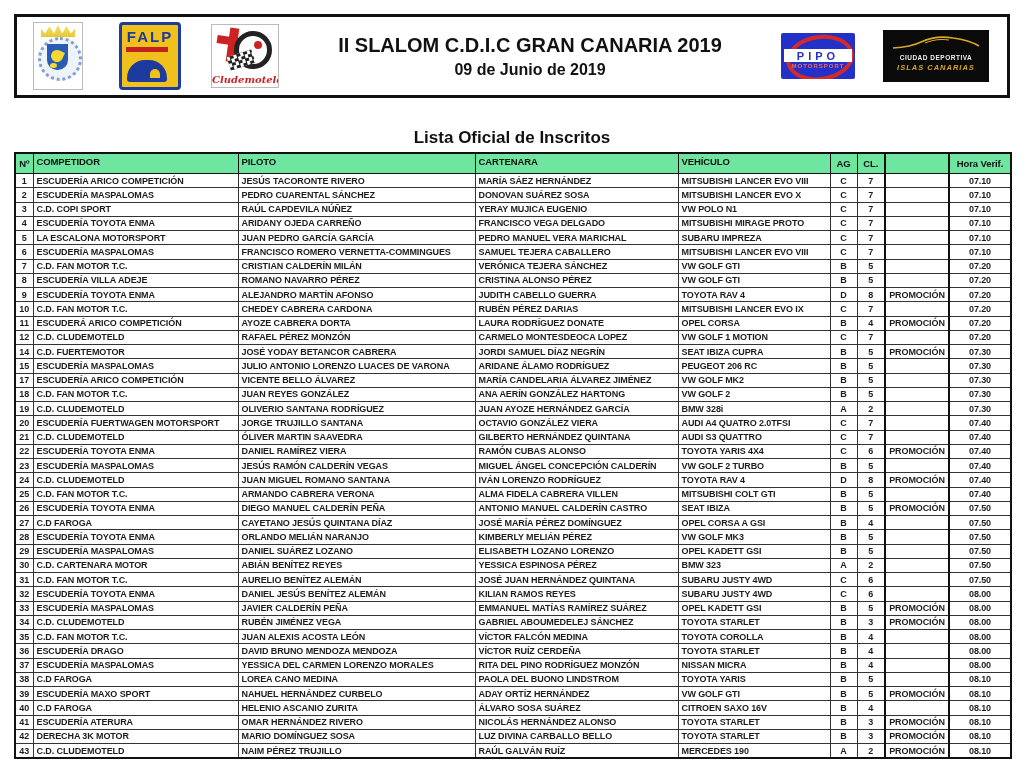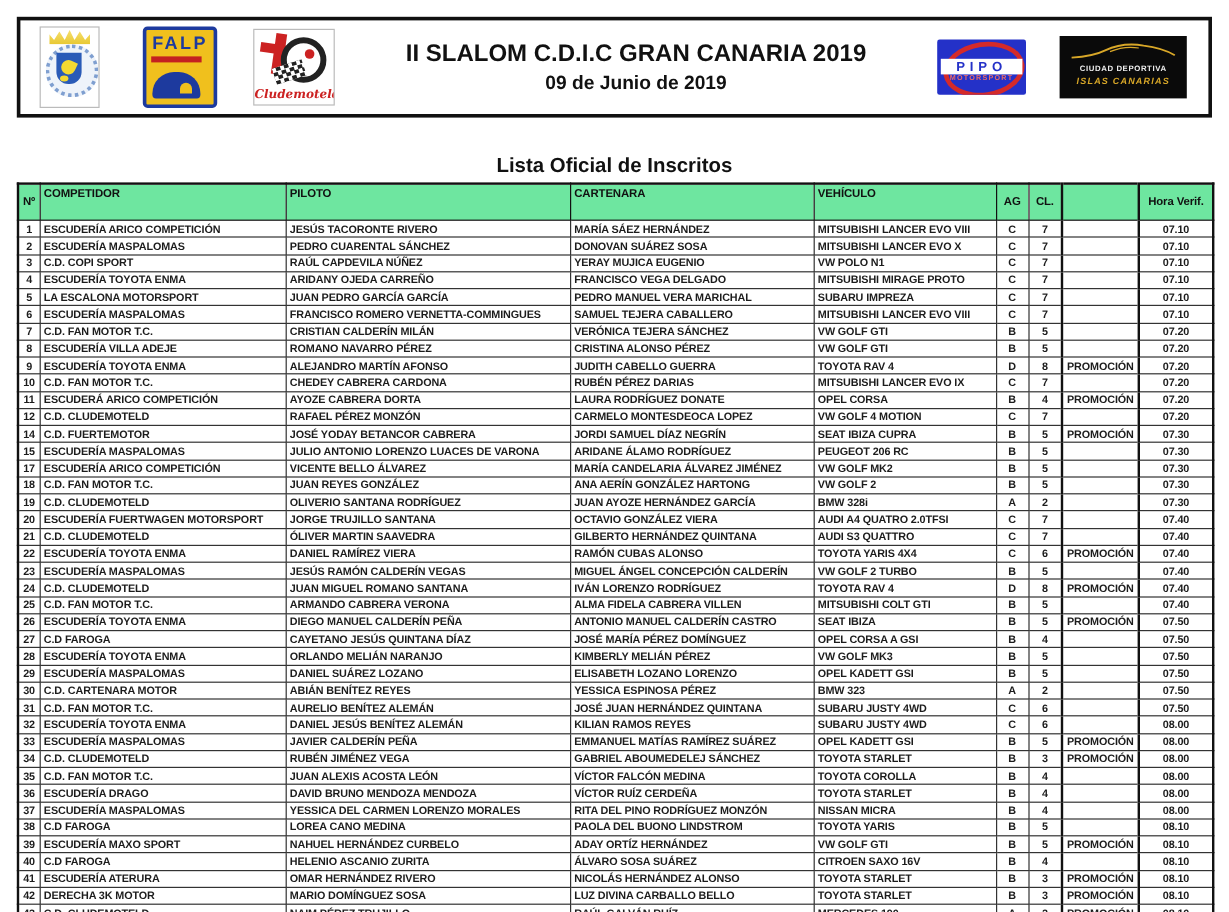--- a/index.html
+++ b/index.html
@@ -48,21 +48,21 @@
   .cdic-line1{position:absolute;top:24px;left:0;width:100%;text-align:center;color:#eee;font-size:6.5px;font-weight:bold;letter-spacing:0.5px;}
   .cdic-line2{position:absolute;top:33px;left:0;width:100%;text-align:center;color:#d8a728;font-size:7.5px;font-weight:bold;font-style:italic;letter-spacing:1px;}
 
   
   .subtitle{position:absolute;top:116px;left:0;width:100%;text-align:center;font-size:17px;font-weight:bold;margin-top:12px;}
 
   
   table.entries{position:absolute;left:14px;top:152px;width:996px;border-collapse:collapse;table-layout:fixed;
       border:2px solid #111;font-size:9px;font-weight:bold;letter-spacing:-0.1px;}
   table.entries th{background:var(--header-green,#6ee6a0);border:1px solid #111;height:15px;font-size:9.5px;
-      text-align:left;padding:0 0 14px 3px;white-space:nowrap;overflow:hidden;}
+      text-align:left;padding:0 0 4px 3px;white-space:nowrap;overflow:hidden;}
   table.entries td{border:1px solid #333;height:13.25px;padding:0 0 0 3px;white-space:nowrap;overflow:hidden;color:#1c1c1c;}
   table.entries th.center,table.entries td.center{text-align:center;padding:0;}
   table.entries .bthick-l{border-left:2px solid #111;}
   col.c0{width:18px}col.c1{width:205px}col.c2{width:237px}col.c3{width:203px}
   col.c4{width:152px}col.c5{width:27px}col.c6{width:28px}col.c7{width:64px}col.c8{width:62px}
 </style>
 </head>
 <body>
 
 <div class="header-box">
@@ -261,21 +261,21 @@
         <td class="center">B</td>
         <td class="center">4</td>
         <td class="center bthick-l">PROMOCIÓN</td>
         <td class="center bthick-l">07.20</td>
       </tr>
       <tr>
         <td class="center">12</td>
         <td>C.D. CLUDEMOTELD</td>
         <td>RAFAEL PÉREZ MONZÓN</td>
         <td>CARMELO MONTESDEOCA LOPEZ</td>
-        <td>VW GOLF 4 MOTION</td>
+        <td>VW GOLF 1 MOTION</td>
         <td class="center">C</td>
         <td class="center">7</td>
         <td class="center bthick-l"></td>
         <td class="center bthick-l">07.20</td>
       </tr>
       <tr>
         <td class="center">14</td>
         <td>C.D. FUERTEMOTOR</td>
         <td>JOSÉ YODAY BETANCOR CABRERA</td>
         <td>JORDI SAMUEL DÍAZ NEGRÍN</td>

